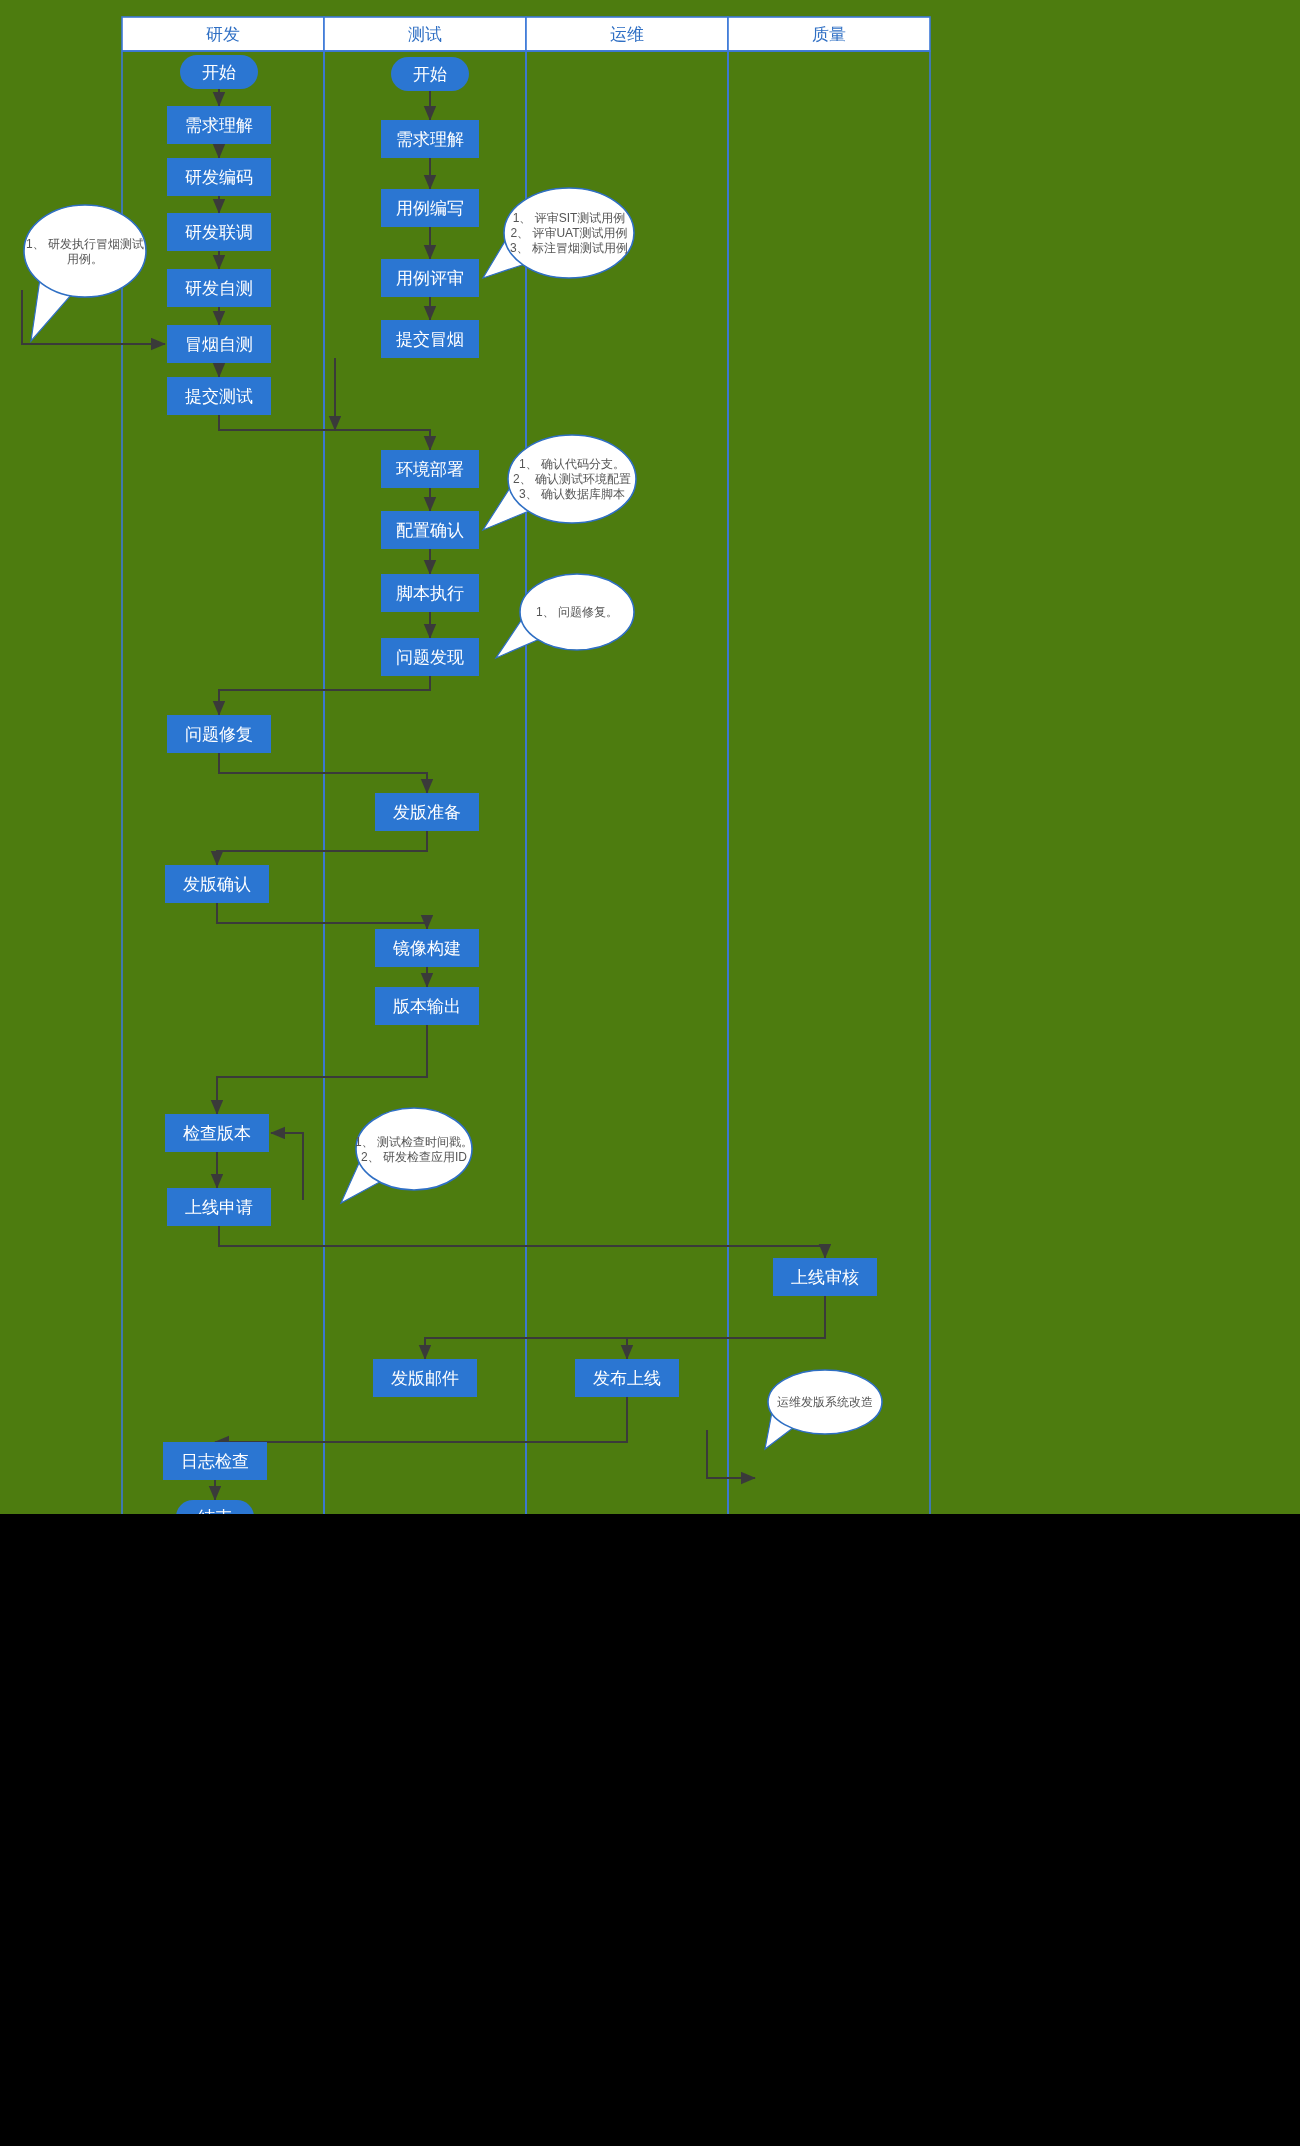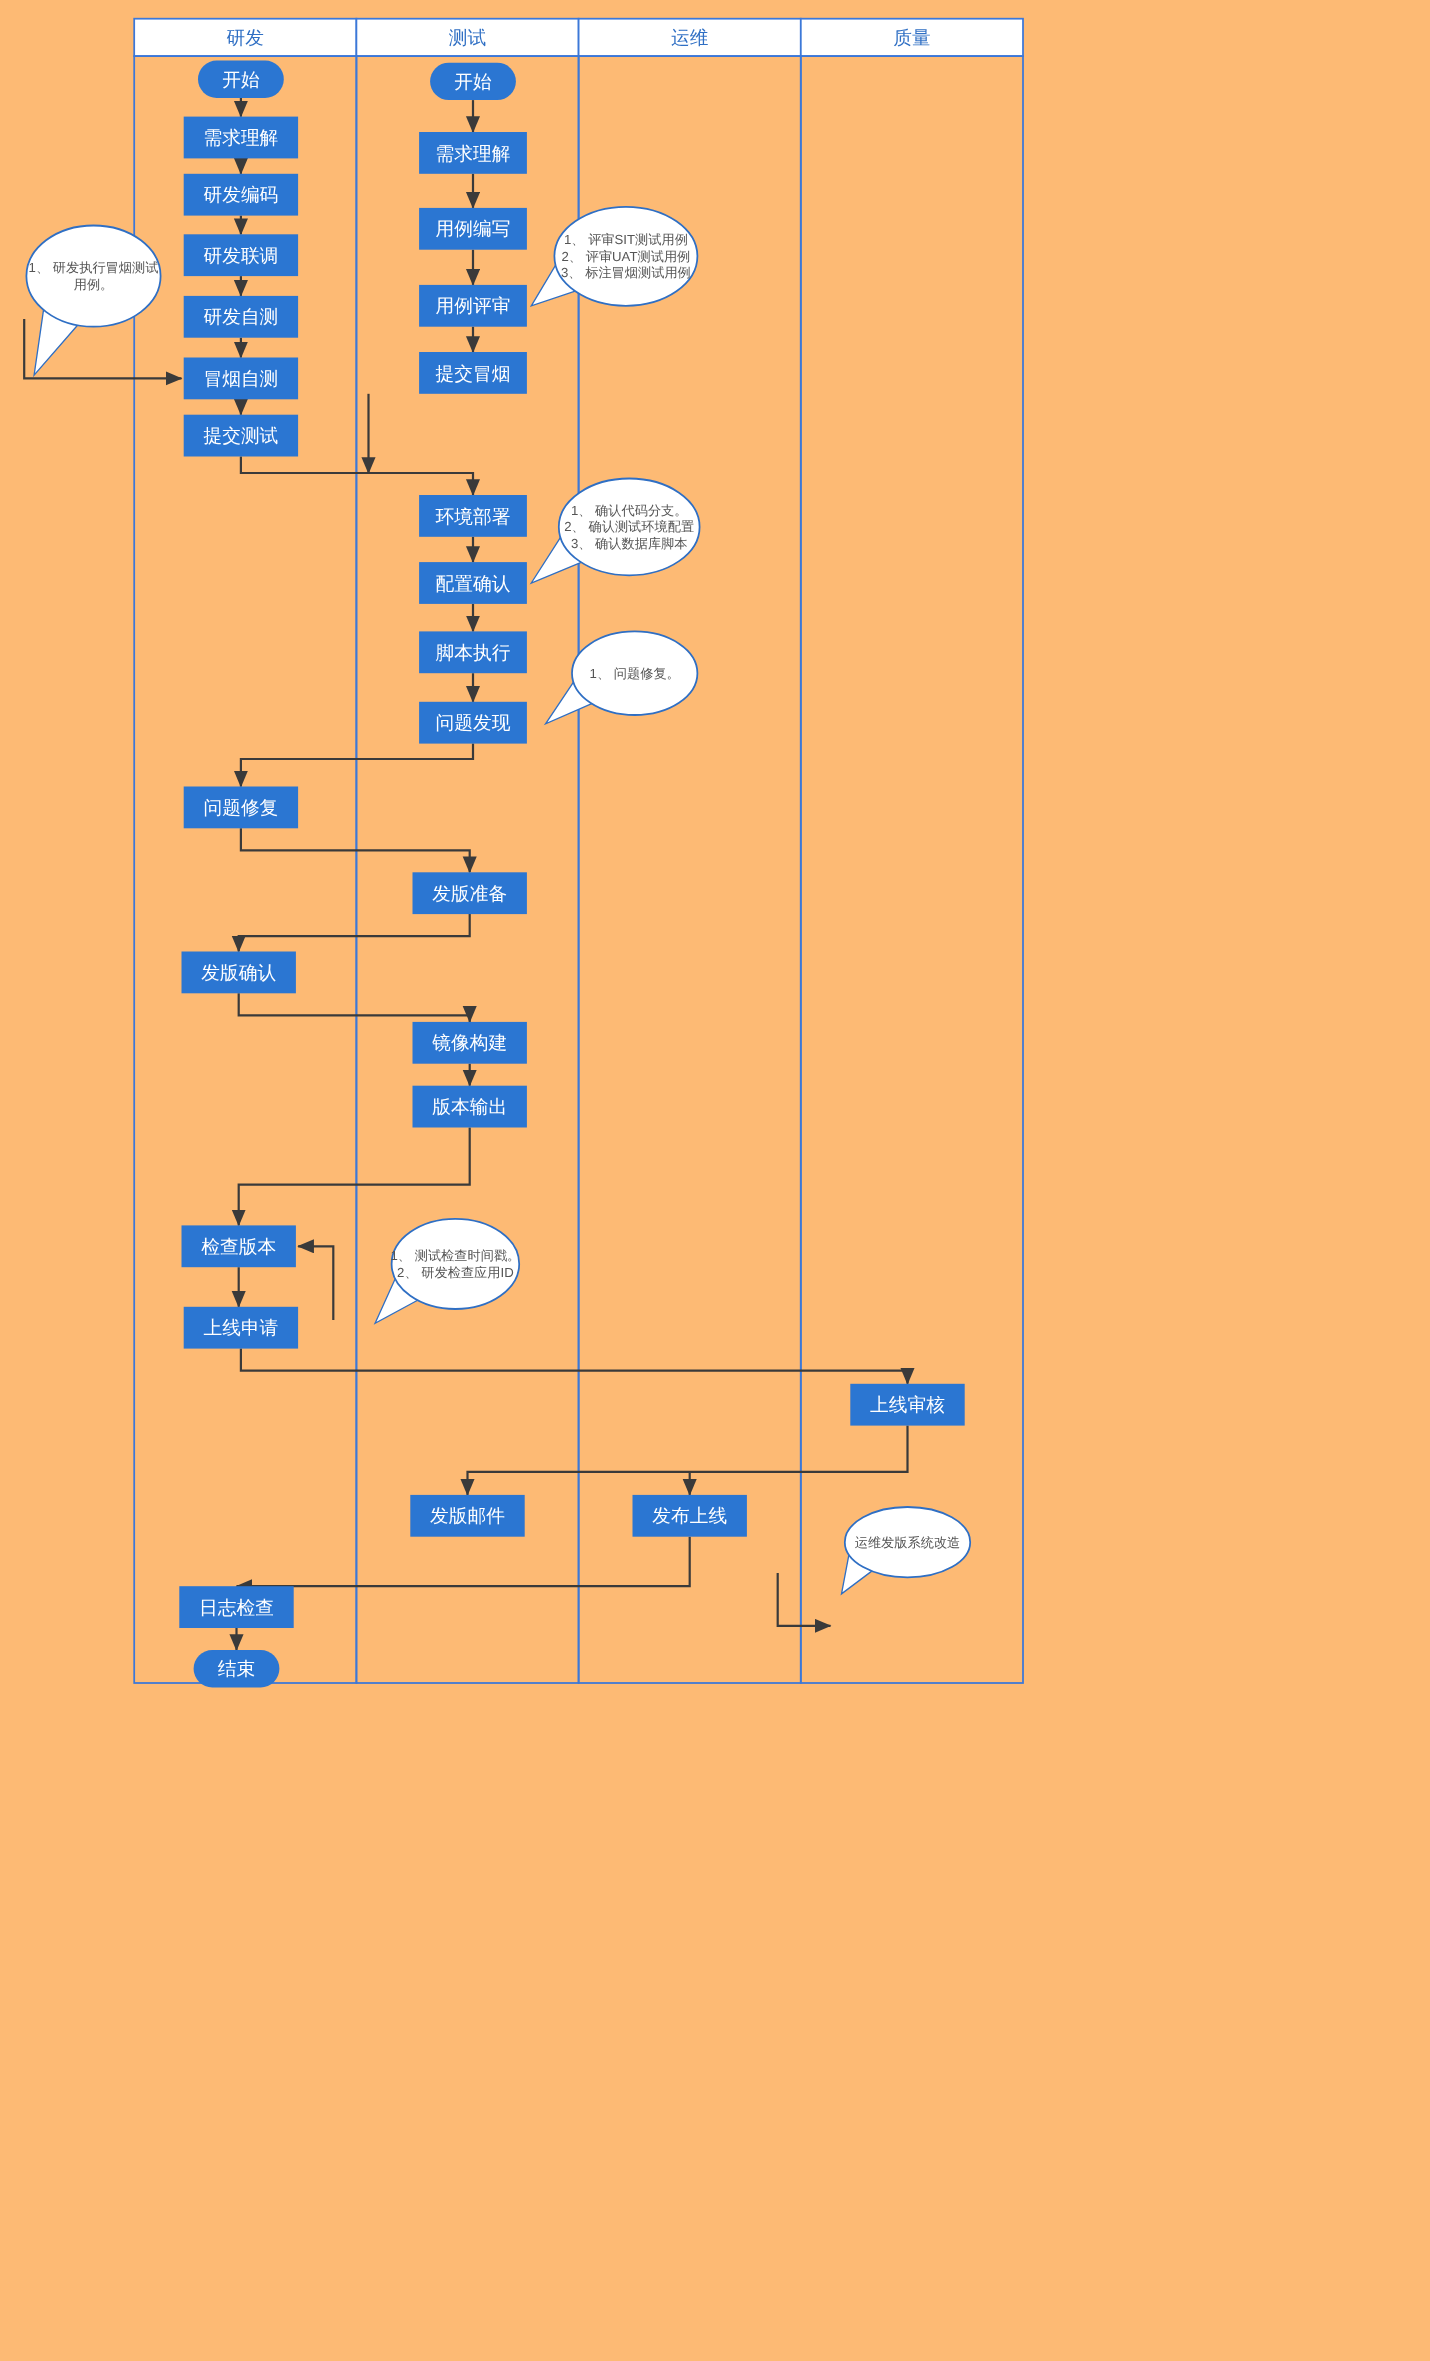--- a/index.html
+++ b/index.html
@@ -1,17 +1,17 @@
 <!DOCTYPE html>
 <html><head>
 <meta charset="utf-8">
 <style>
   html,body{margin:0;padding:0;background:#000;}
   body{font-family:"Liberation Sans","DejaVu Sans",sans-serif;}
-  #stage{position:relative;width:1300px;height:2146px;background:#fdba74;overflow:hidden;}
+  #stage{position:relative;width:1300px;height:1514px;background:#4d7c0f;overflow:hidden;}
   svg{position:absolute;left:0;top:0;width:1300px;height:2146px;}
   .lane-hdr-text{fill:#2f6fc4;font-size:17px;font-family:"Liberation Sans","DejaVu Sans",sans-serif;}
   .node-text{fill:#ffffff;font-size:17px;font-family:"Liberation Sans","DejaVu Sans",sans-serif;}
   .callout-text{fill:#555555;font-size:12px;font-family:"Liberation Sans","DejaVu Sans",sans-serif;}
   .bubble{fill:#ffffff;stroke:#2f6fc4;stroke-width:1.6;}
   .conn{fill:none;stroke:#3a3a3a;stroke-width:2;}
 </style>
 </head>
 <body>
 

